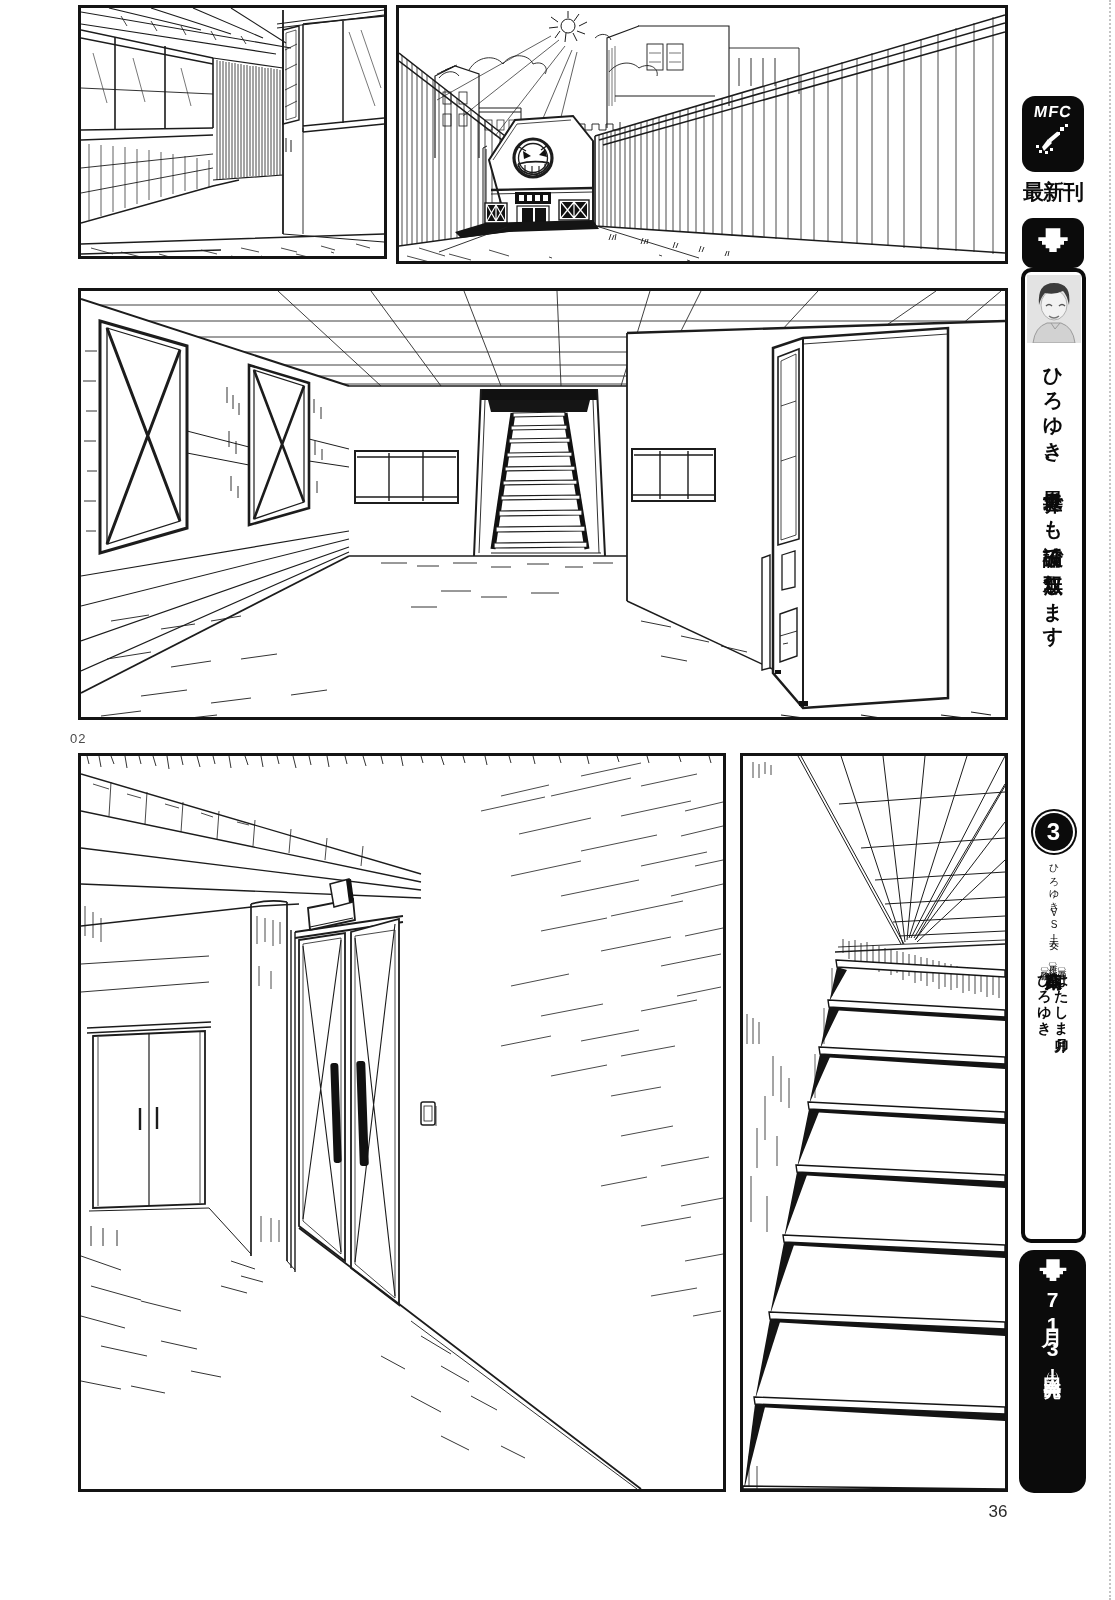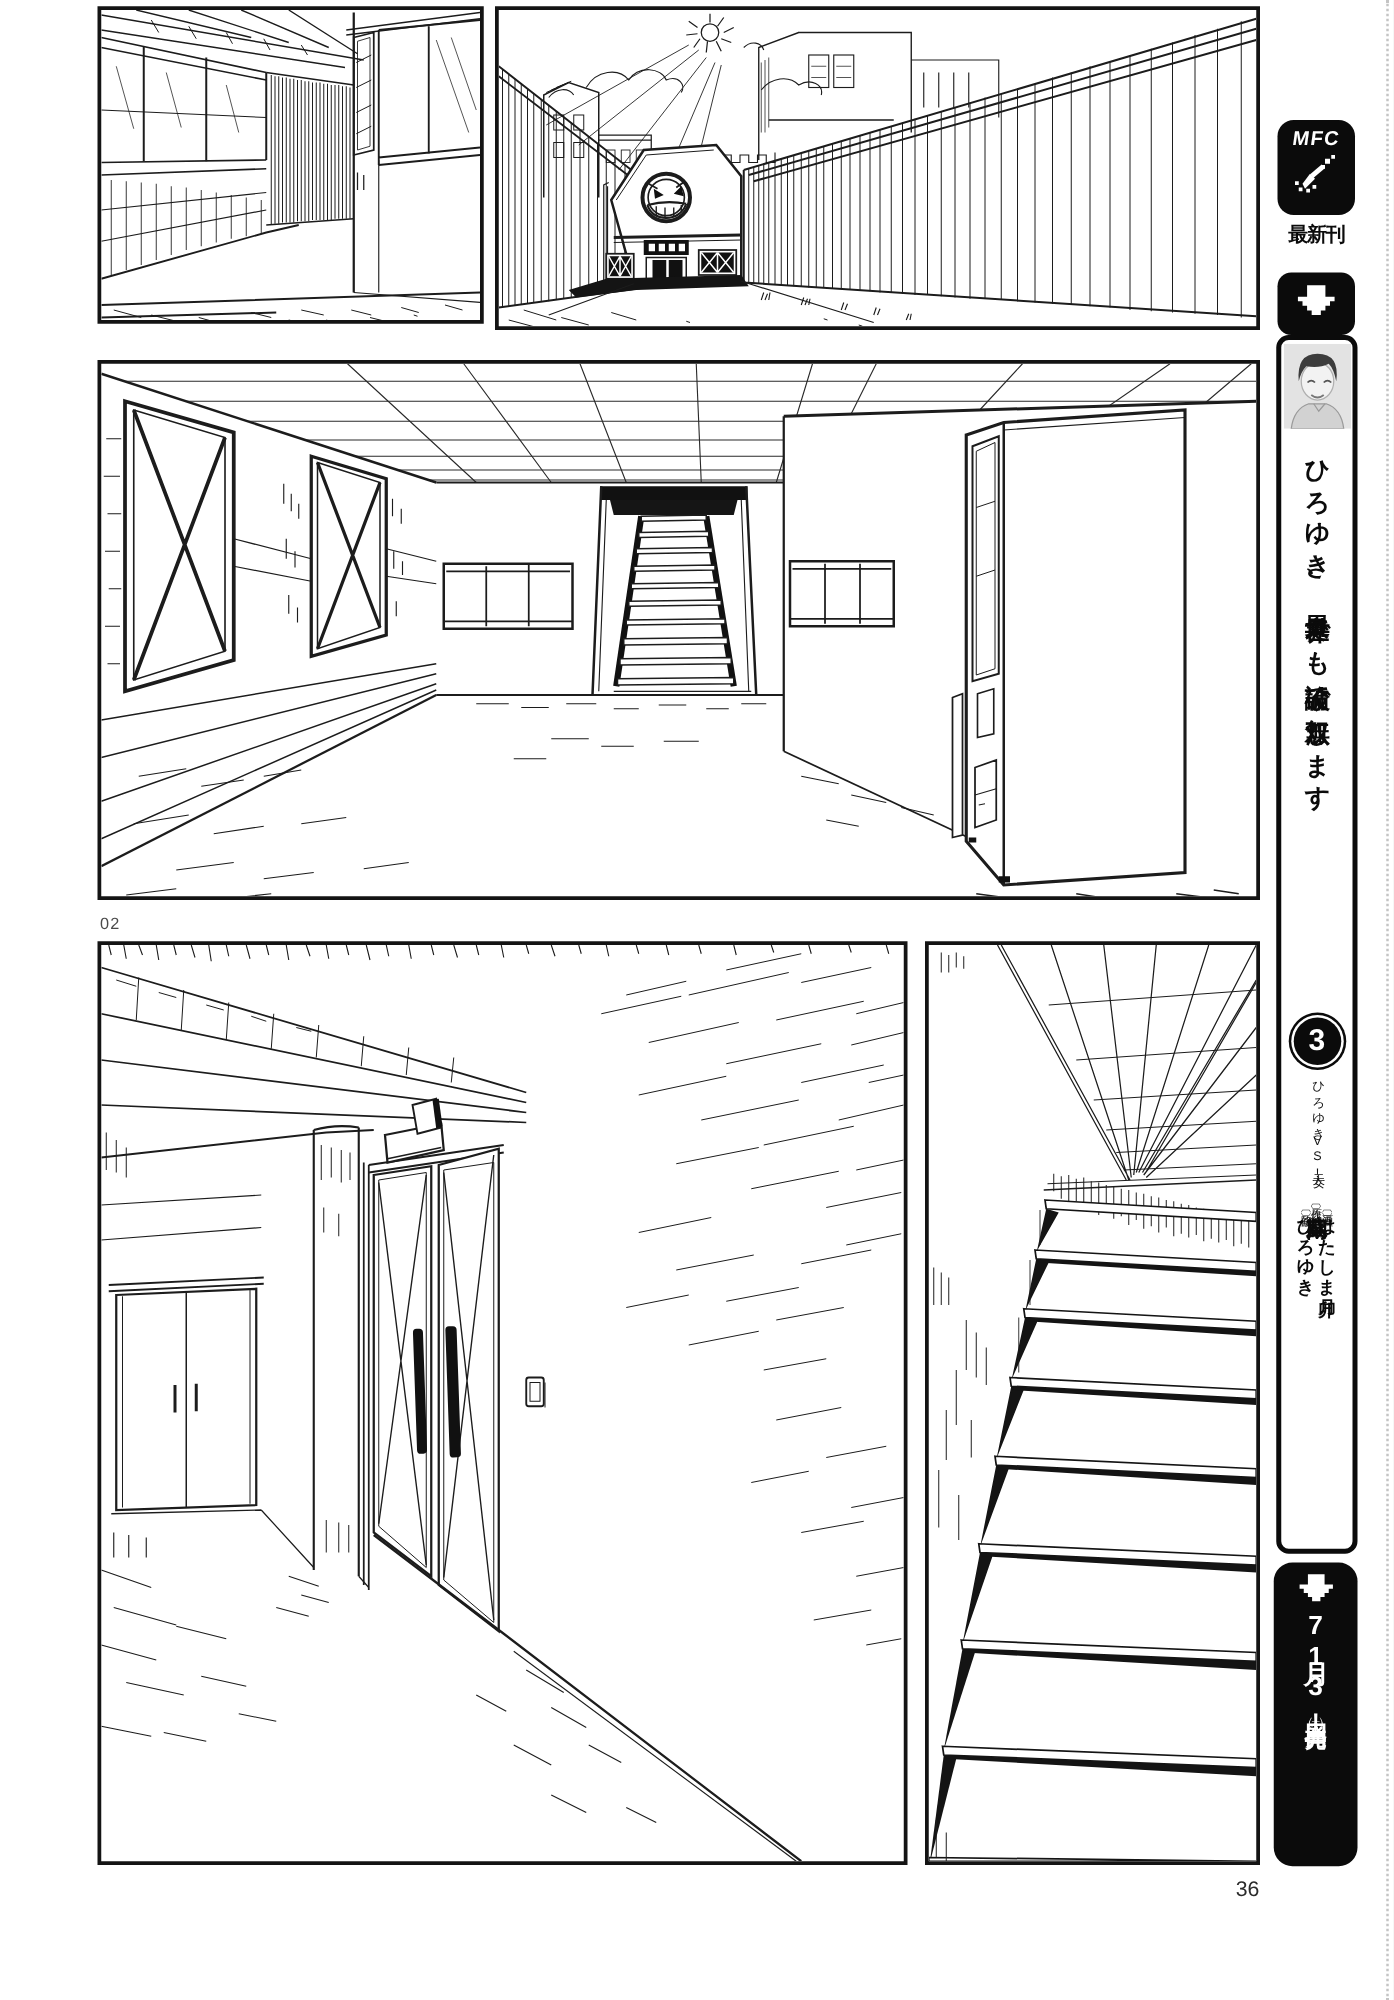--- a/index.html
+++ b/index.html
@@ -26,21 +26,21 @@
   }
   
   .mfc-box{
     position:absolute;left:1022px;top:96px;width:62px;height:76px;
     background:#0b0b0b;border-radius:13px;display:flex;flex-direction:column;
     align-items:center;justify-content:flex-start;padding-top:7px;box-sizing:border-box;
   }
   .mfc-text{color:#fff;font-weight:bold;font-size:16px;letter-spacing:1px;transform:skewX(-8deg);}
   .latest-label{
     position:absolute;left:1014px;top:178px;width:78px;text-align:center;
-    font-size:16px;font-weight:800;letter-spacing:-1px;color:#0b0b0b;white-space:nowrap;
+    font-size:21px;font-weight:800;letter-spacing:-1px;color:#0b0b0b;white-space:nowrap;
   }
   .arrow-box{
     position:absolute;left:1022px;top:218px;width:62px;height:50px;
     background:#0b0b0b;border-radius:11px;display:flex;align-items:center;justify-content:center;
   }
   .info-box{
     position:absolute;left:1021px;top:268px;width:65px;height:975px;
     border:4px solid #0b0b0b;border-radius:10px;box-sizing:border-box;background:#fff;
     display:flex;flex-direction:column;align-items:center;overflow:hidden;padding-top:3px;
   }
@@ -357,21 +357,21 @@
         <polygon points="11,641 262,651 262,658 12,648"></polygon>
         <polygon points="0,730 262,733 262,733 0,733"></polygon>
       </g>
       <g stroke="#1c1c1c" fill="none">
         <path d="M89,212 v28 M81,252 v36 M72,298 v44" stroke-width="0.7"></path>
         <path d="M30,300 v40 M38,310 v36 M46,322 v30 M22,340 v44 M14,372 v40 M34,380 v30 M8,420 v46 M24,440 v36 M6,700 v30 M14,710 v24" stroke-width="0.8"></path>
       </g>
     </svg>
   </div>
 
-  <div class="panel-label" style="left:70px;top:731px;margin-left:10px;">02</div>
+  <div class="panel-label" style="left:70px;top:731px;">02</div>
   <div class="page-number">36</div>
   <div class="trim-dots"></div>
 
   <div class="mfc-box">
     <span class="mfc-text">MFC</span>
     <span>
       <svg width="38" height="34" viewBox="0 0 38 34">
         <g fill="#ffffff">
           <polygon points="8,26 14,18 18,22 10,30"></polygon>
           <rect x="14" y="14" width="12" height="4" transform="rotate(-40 20 16)"></rect>

